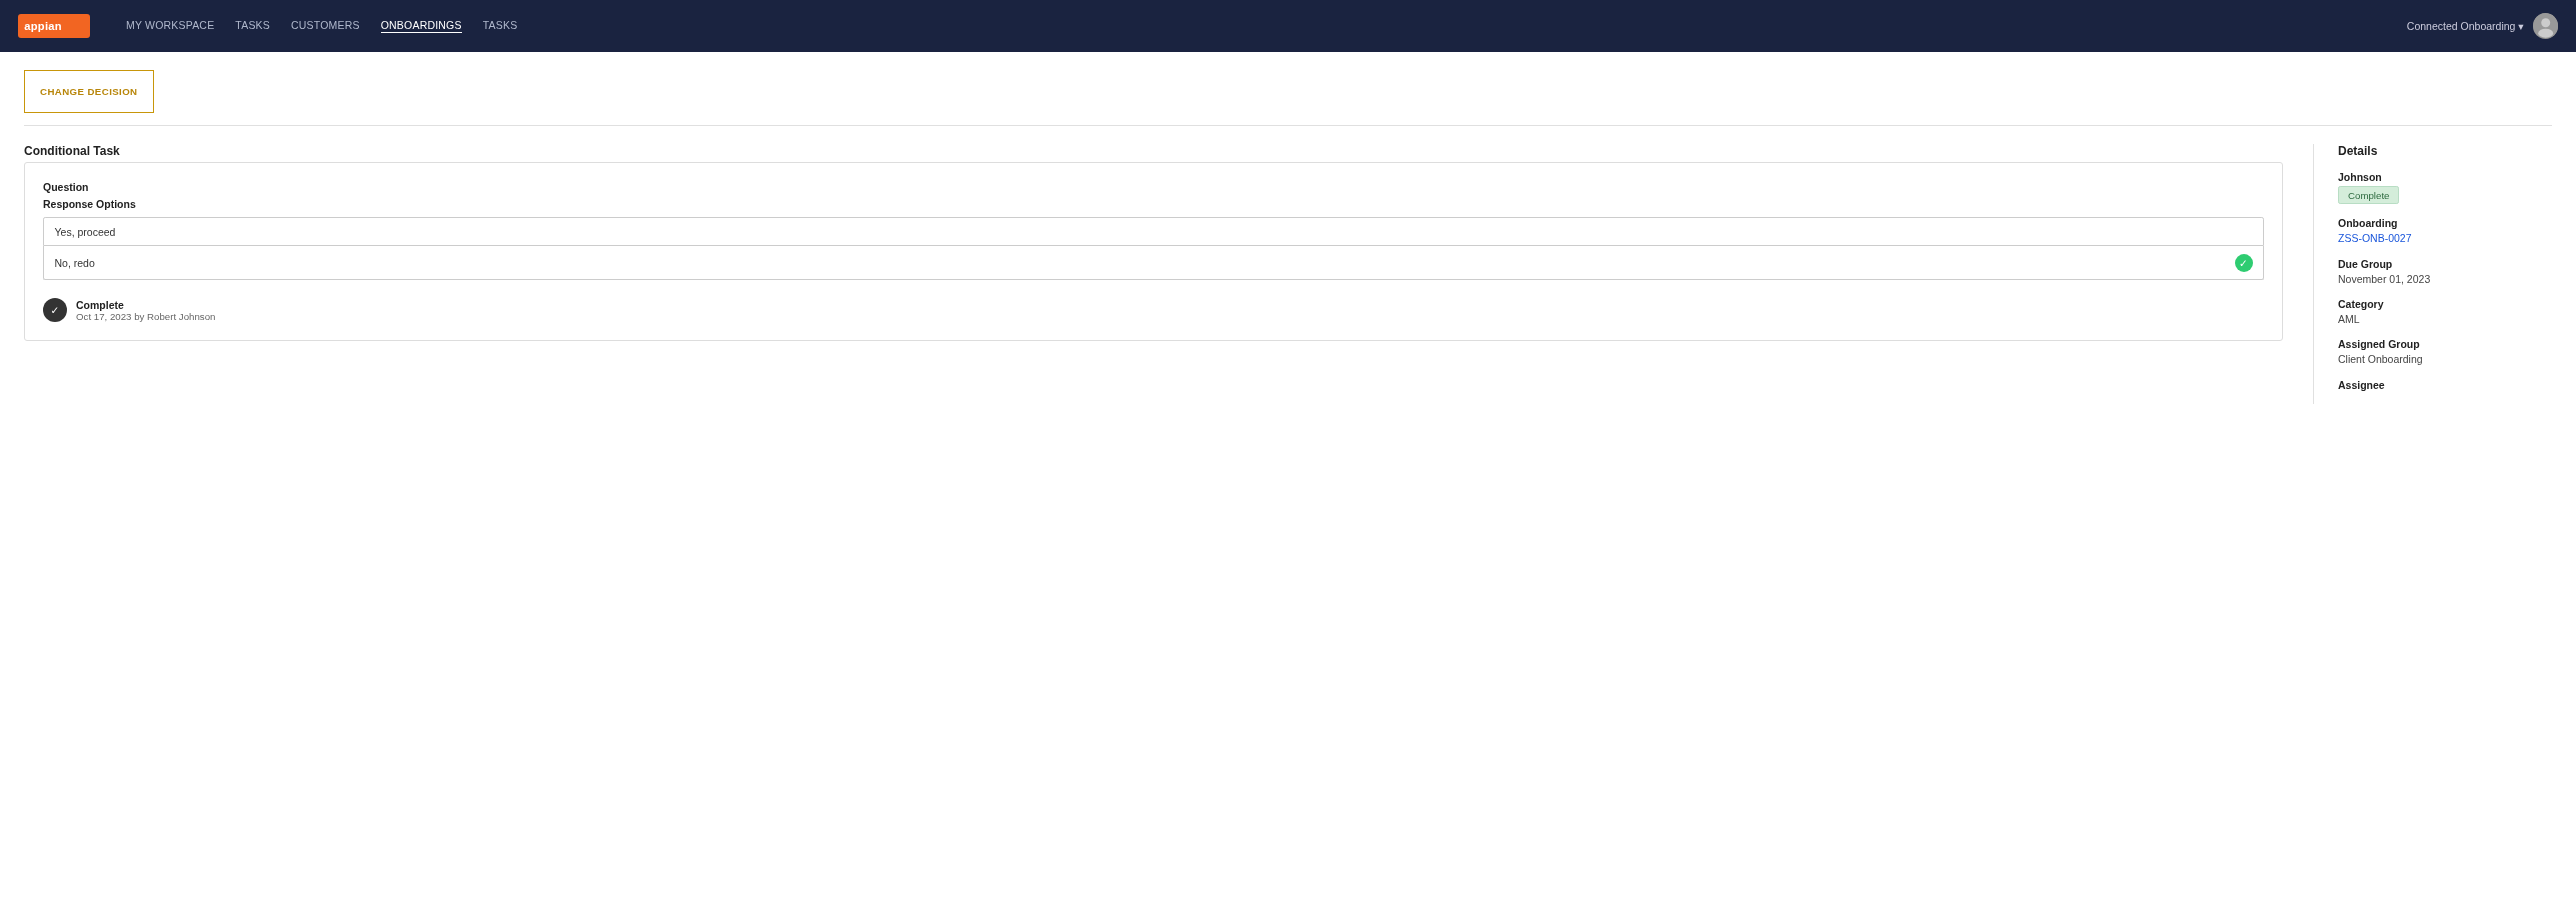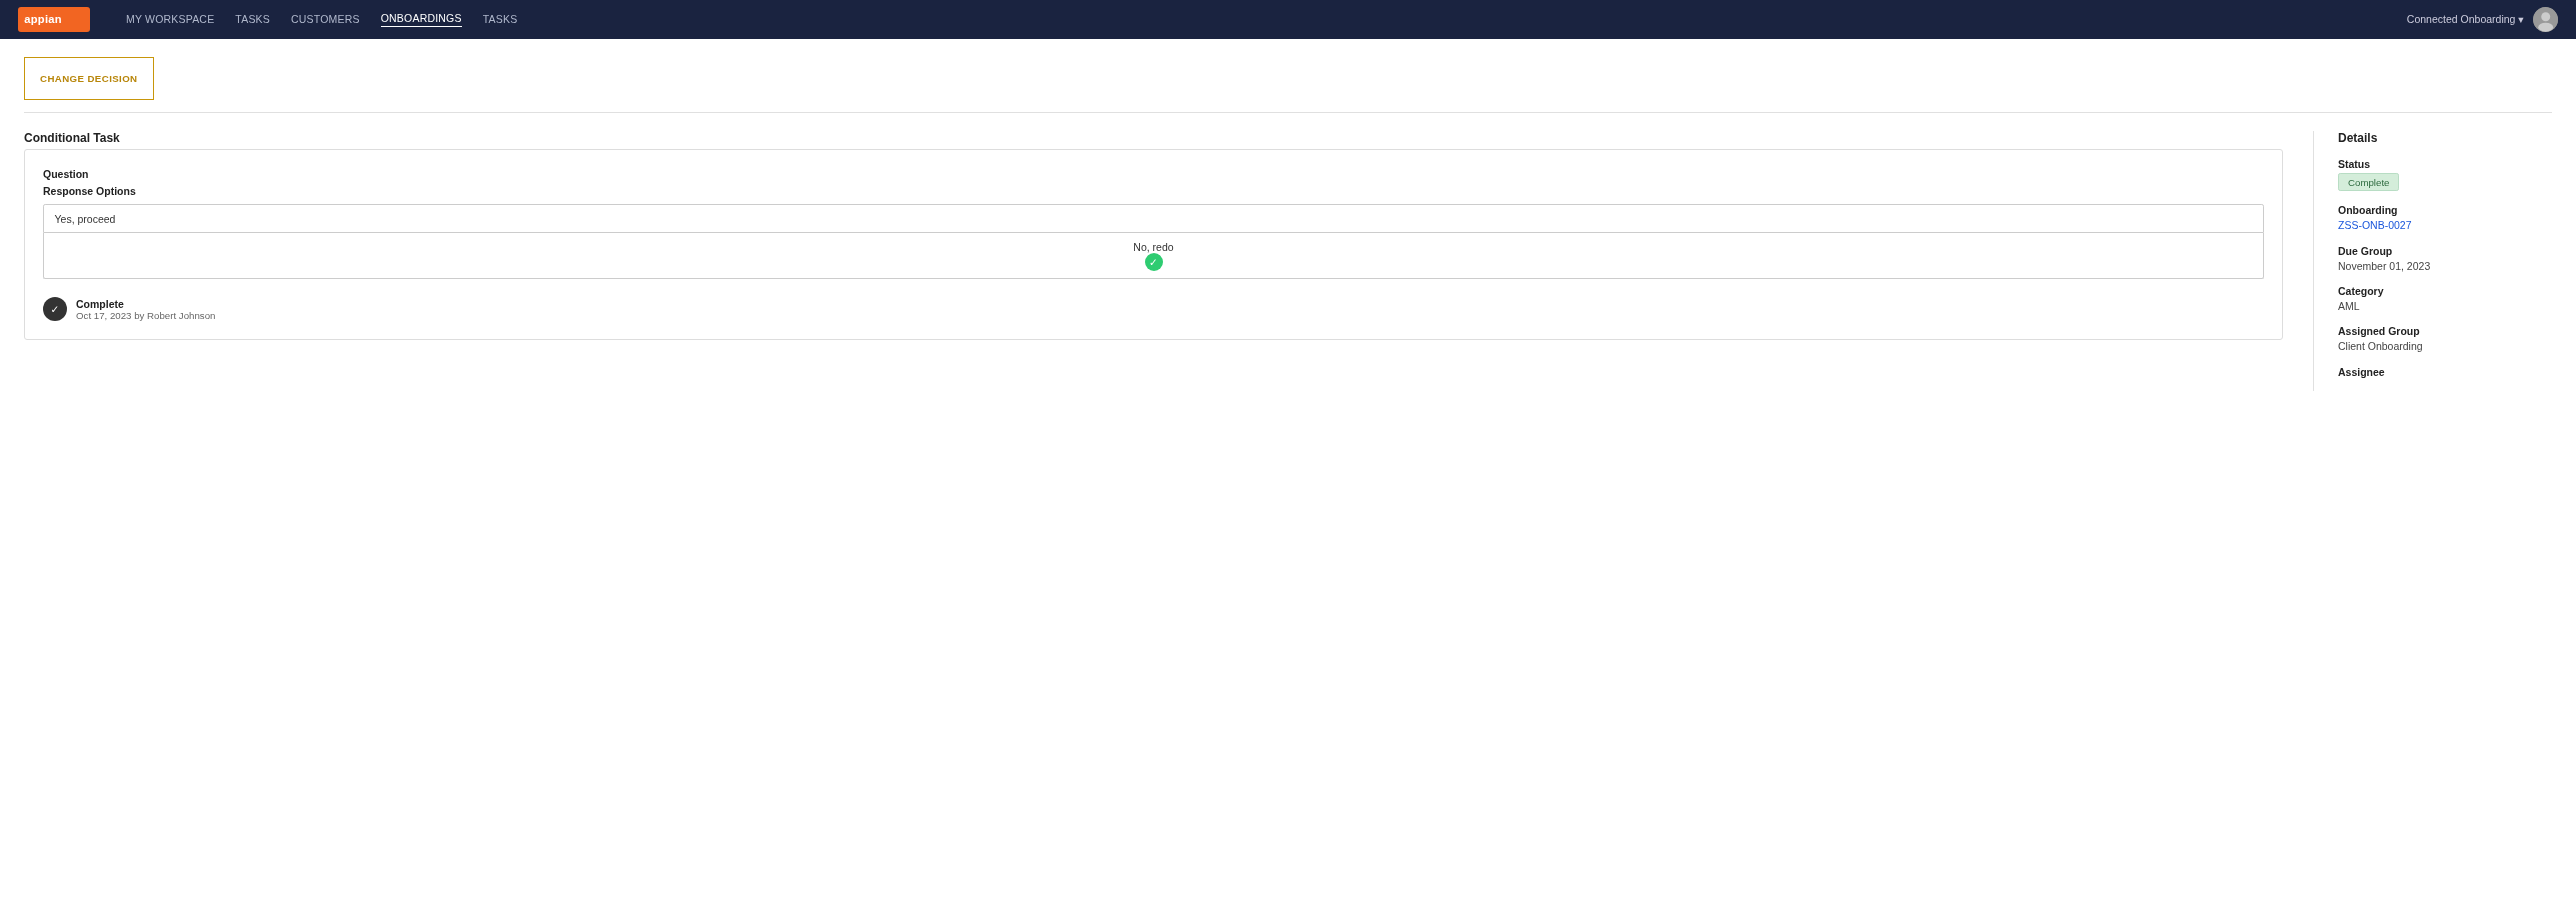--- a/index.html
+++ b/index.html
@@ -4,21 +4,21 @@
   <style>
     * { box-sizing: border-box; margin: 0; padding: 0; }
     body { font-family: 'Segoe UI', Arial, sans-serif; background: #f5f5f5; color: #333; }
 
     
     .navbar {
       background: #1a2340;
       display: flex;
       align-items: center;
       padding: 0 18px;
-      height: 39px;
+      height: 52px;
       gap: 24px;
     }
     .navbar-brand {
       display: flex;
       align-items: center;
       margin-right: 12px;
     }
     .appian-logo {
       background: #f26522;
       color: white;
@@ -176,21 +176,20 @@
       align-items: center;
       justify-content: space-between;
       margin-bottom: 0;
     }
     .response-option:first-of-type {
       border-radius: 2.2px 2.2px 0 0;
     }
     .response-option:last-of-type {
       border-top: none;
       border-radius: 0 0 2.2px 2.2px;
-      flex-direction: column;
     }
     .check-circle {
       width: 18px;
       height: 18px;
       border-radius: 50%;
       background: #2ecc71;
       display: flex;
       align-items: center;
       justify-content: center;
       color: white;
@@ -332,21 +331,21 @@
             <div class="complete-text-sub">Oct 17, 2023 by Robert Johnson</div>
           </div>
         </div>
       </div>
     </div>
 
     <div class="right-panel">
       <div class="details-title">Details</div>
 
       <div class="detail-field">
-        <div class="detail-label">Status</div>
+        <div class="detail-label">Johnson</div>
         <span class="status-badge">Complete</span>
       </div>
 
       <div class="detail-field">
         <div class="detail-label">Onboarding</div>
         <div class="detail-value link">ZSS-ONB-0027</div>
       </div>
 
       <div class="detail-field">
         <div class="detail-label">Due Group</div>

